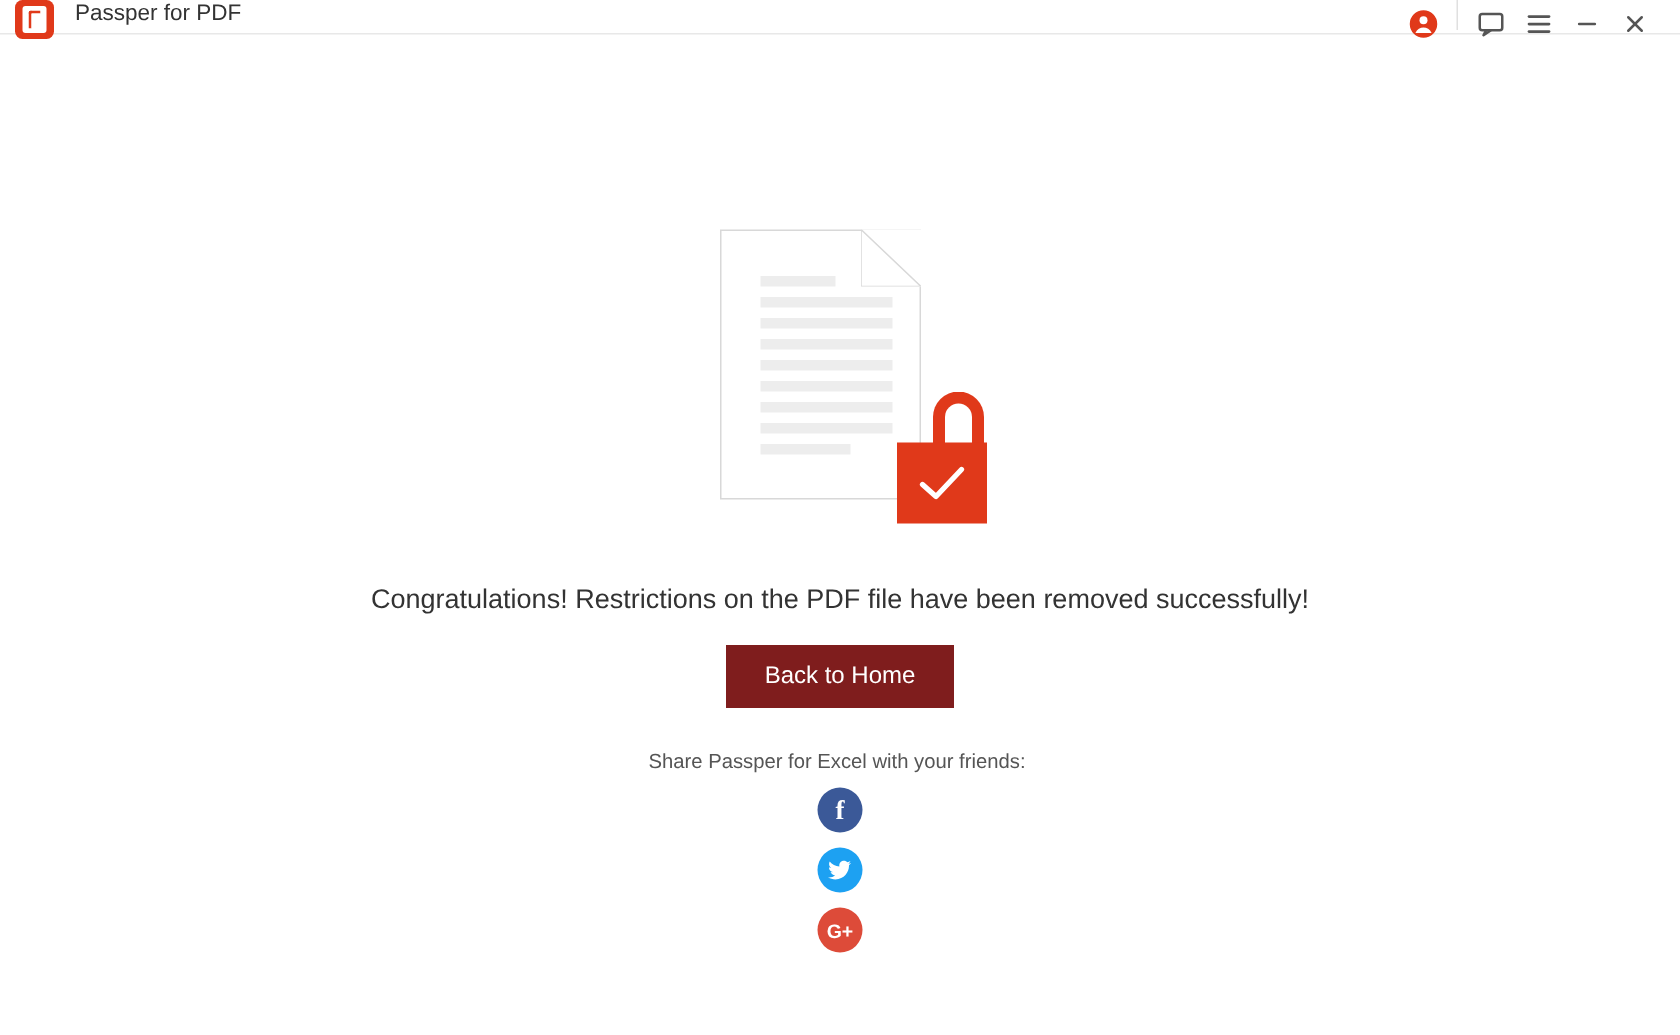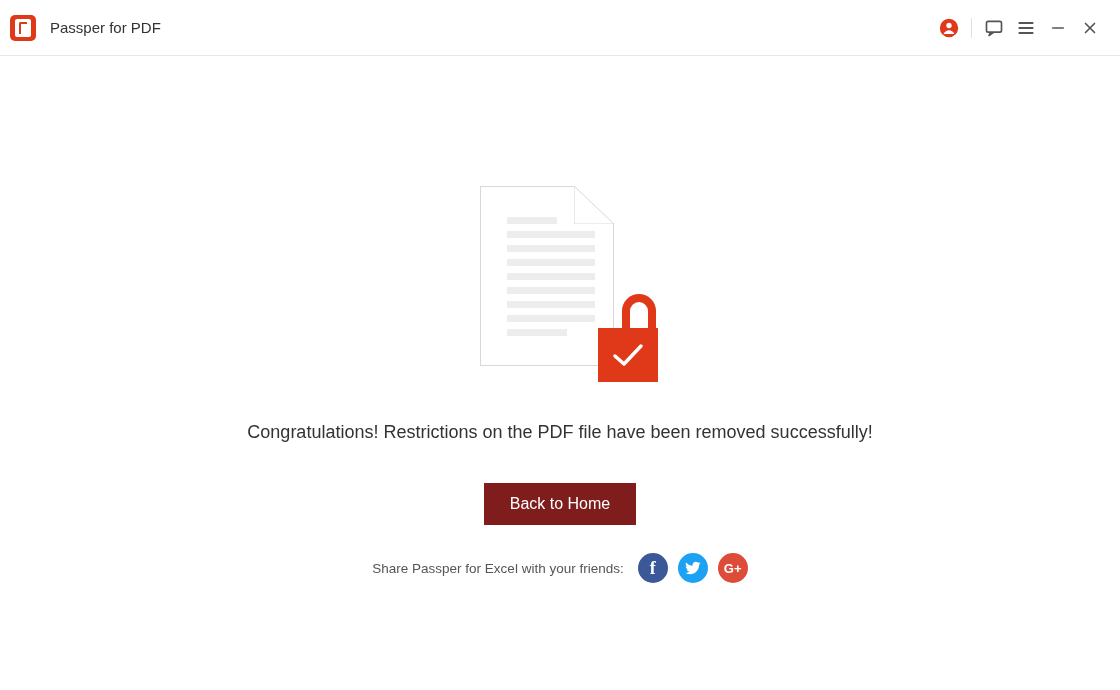--- a/index.html
+++ b/index.html
@@ -6,23 +6,22 @@
   body {
     font-family: -apple-system, BlinkMacSystemFont, "Segoe UI", Arial, sans-serif;
     background: #ffffff;
     width: 1120px;
     height: 690px;
     overflow: hidden;
   }
 
   
   .titlebar {
-    height: 56px;
-    display: flex;
-    align-items: center;
+    height: 23px;
+    display: flex;
     padding: 0 14px 0 10px;
     border-bottom: 1px solid #e8e8e8;
   }
   .app-logo {
     width: 26px;
     height: 26px;
     background: #e0391a;
     border-radius: 5px;
     display: flex;
     align-items: center;
@@ -131,38 +130,39 @@
     display: flex;
     align-items: center;
     justify-content: center;
     position: relative;
     z-index: 2;
   }
 
   .message {
     font-size: 18px;
     color: #333;
-    margin-bottom: 40px;
+    margin-bottom: 20px;
     text-align: right;
   }
 
   .home-btn {
     background: #7f1d1d;
     color: #ffffff;
     border: none;
     font-size: 16px;
     padding: 12px 26px;
     cursor: pointer;
     margin-bottom: 28px;
   }
 
   .share-row {
     display: flex;
     align-items: center;
     gap: 10px;
+    flex-direction: column;
   }
   .share-text {
     font-size: 13.5px;
     color: #555;
     margin-right: 4px;
   }
   .social {
     width: 30px;
     height: 30px;
     border-radius: 50%;

